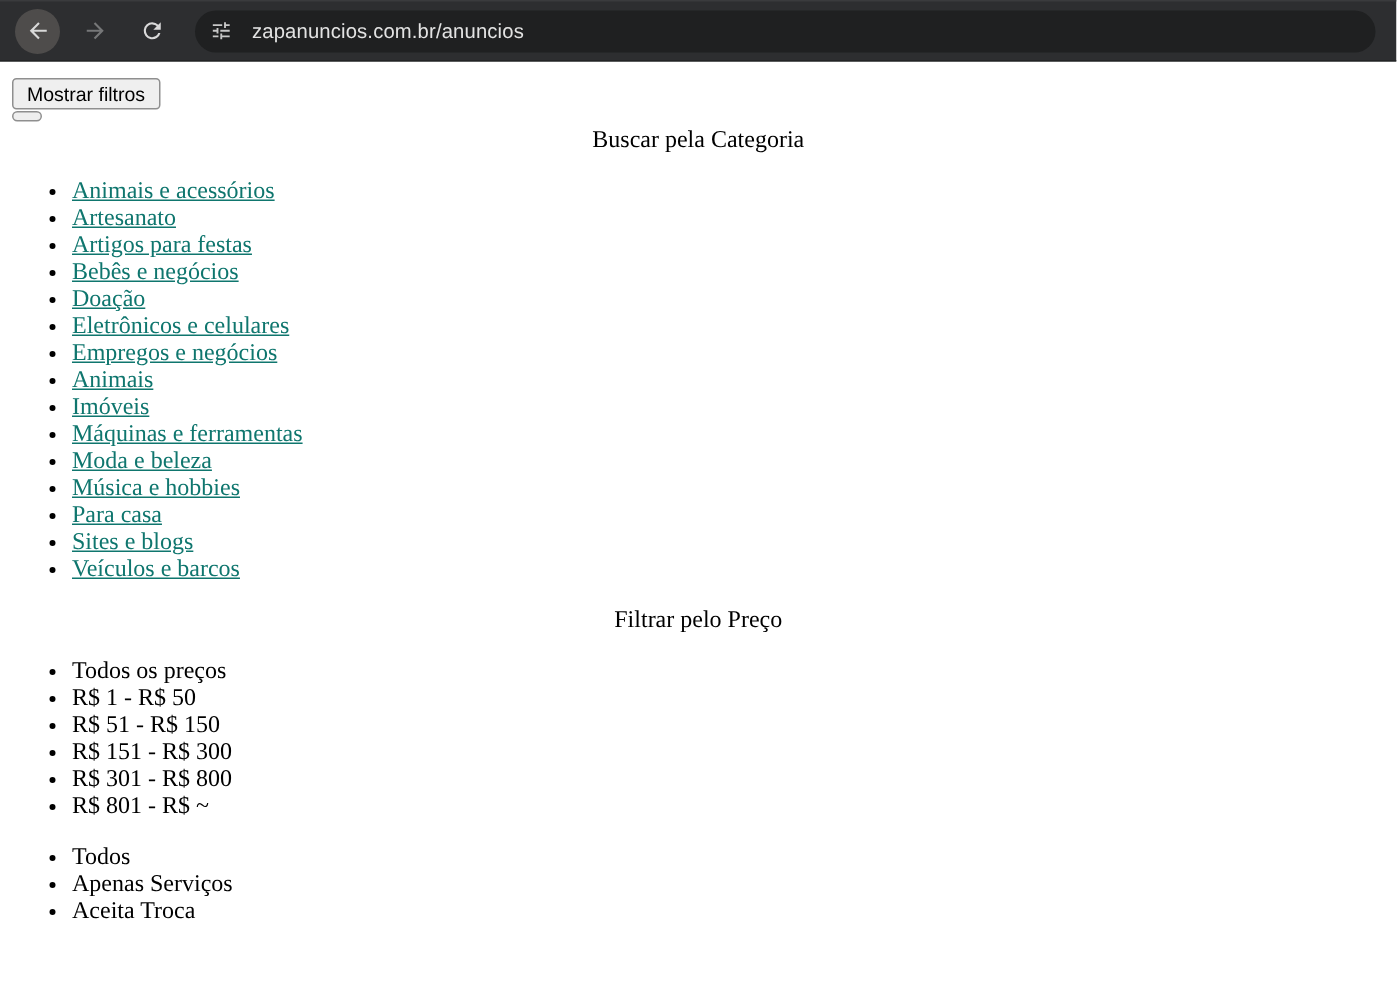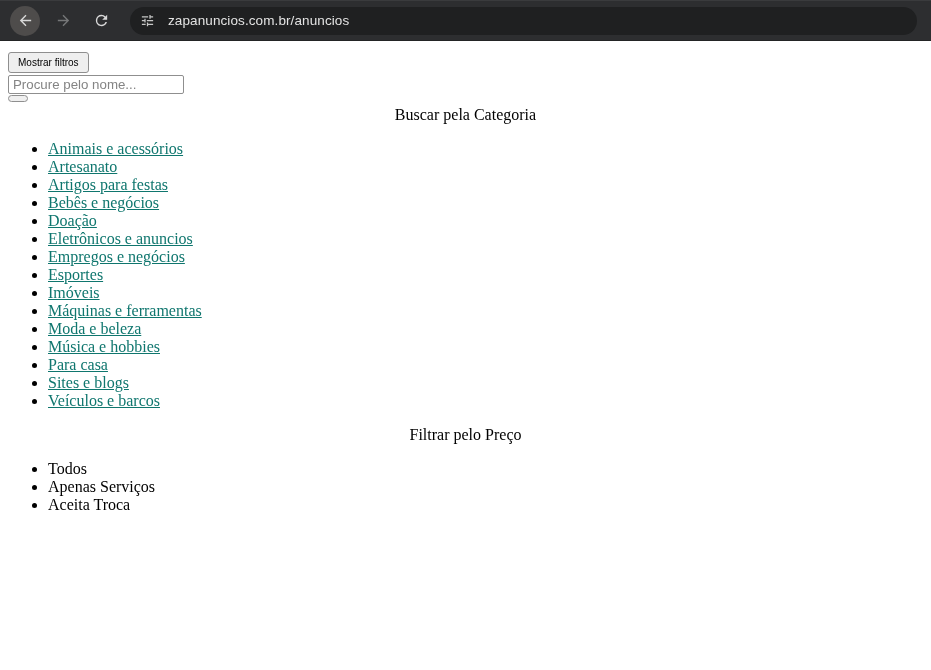--- a/index.html
+++ b/index.html
@@ -42,21 +42,21 @@
     font-family:"Liberation Sans", sans-serif;
     font-size:13.5px; color:#e3e3e3; letter-spacing:.1px;
     white-space:nowrap; cursor:text;
   }
 
   
   .content { padding:11px 8px 8px 8px; }
 
   .show-filters-btn {
     font-family:"Liberation Sans", sans-serif;
-    font-size:10px; color:#000;
+    font-size:13px; color:#000;
     background:#efefef; border:1px solid #8f8f8f; border-radius:3px;
     padding:2px 9px; height:21px; line-height:15px;
     cursor:pointer; display:inline-block;
   }
   .search-input {
     display:block; margin-top:2px;
     font-family:"Liberation Sans", sans-serif; font-size:13.3px;
     width:166px; height:15px;
     border:1px solid #8f8f8f; border-radius:2px;
     padding:1px 4px; color:#000; background:#fff;
@@ -104,46 +104,53 @@
       </svg>
     </span>
     <span class="url-text">zapanuncios.com.br/anuncios</span>
   </div>
 </div>
 
 <div class="content">
 
   <button class="show-filters-btn">Mostrar filtros</button>
 
-  <input class="search-input" type="text" placeholder="Procure pelo nome..." style="">
 
   <span class="mini-select"></span>
 
   <p class="section-title">Buscar pela Categoria</p>
 
   <ul class="filter-list">
     <li><a>Animais e acessórios</a></li>
     <li><a>Artesanato</a></li>
     <li><a>Artigos para festas</a></li>
     <li><a>Bebês e negócios</a></li>
     <li><a>Doação</a></li>
-    <li><a>Eletrônicos e anuncios</a></li>
+    <li><a>Eletrônicos e celulares</a></li>
     <li><a>Empregos e negócios</a></li>
-    <li><a>Esportes</a></li>
+    <li><a>Animais</a></li>
     <li><a>Imóveis</a></li>
     <li><a>Máquinas e ferramentas</a></li>
     <li><a>Moda e beleza</a></li>
     <li><a>Música e hobbies</a></li>
     <li><a>Para casa</a></li>
     <li><a>Sites e blogs</a></li>
     <li><a>Veículos e barcos</a></li>
   </ul>
 
   <p class="section-title spaced">Filtrar pelo Preço</p>
 
+  <ul class="filter-list plain-list">
+    <li>Todos os preços</li>
+    <li>R$ 1 - R$ 50</li>
+    <li>R$ 51 - R$ 150</li>
+    <li>R$ 151 - R$ 300</li>
+    <li>R$ 301 - R$ 800</li>
+    <li>R$ 801 - R$ ~</li>
+  </ul>
 
 
   <ul class="filter-list plain-list">
     <li>Todos</li>
     <li>Apenas Serviços</li>
     <li>Aceita Troca</li>
   </ul>
 
 </div>
 

